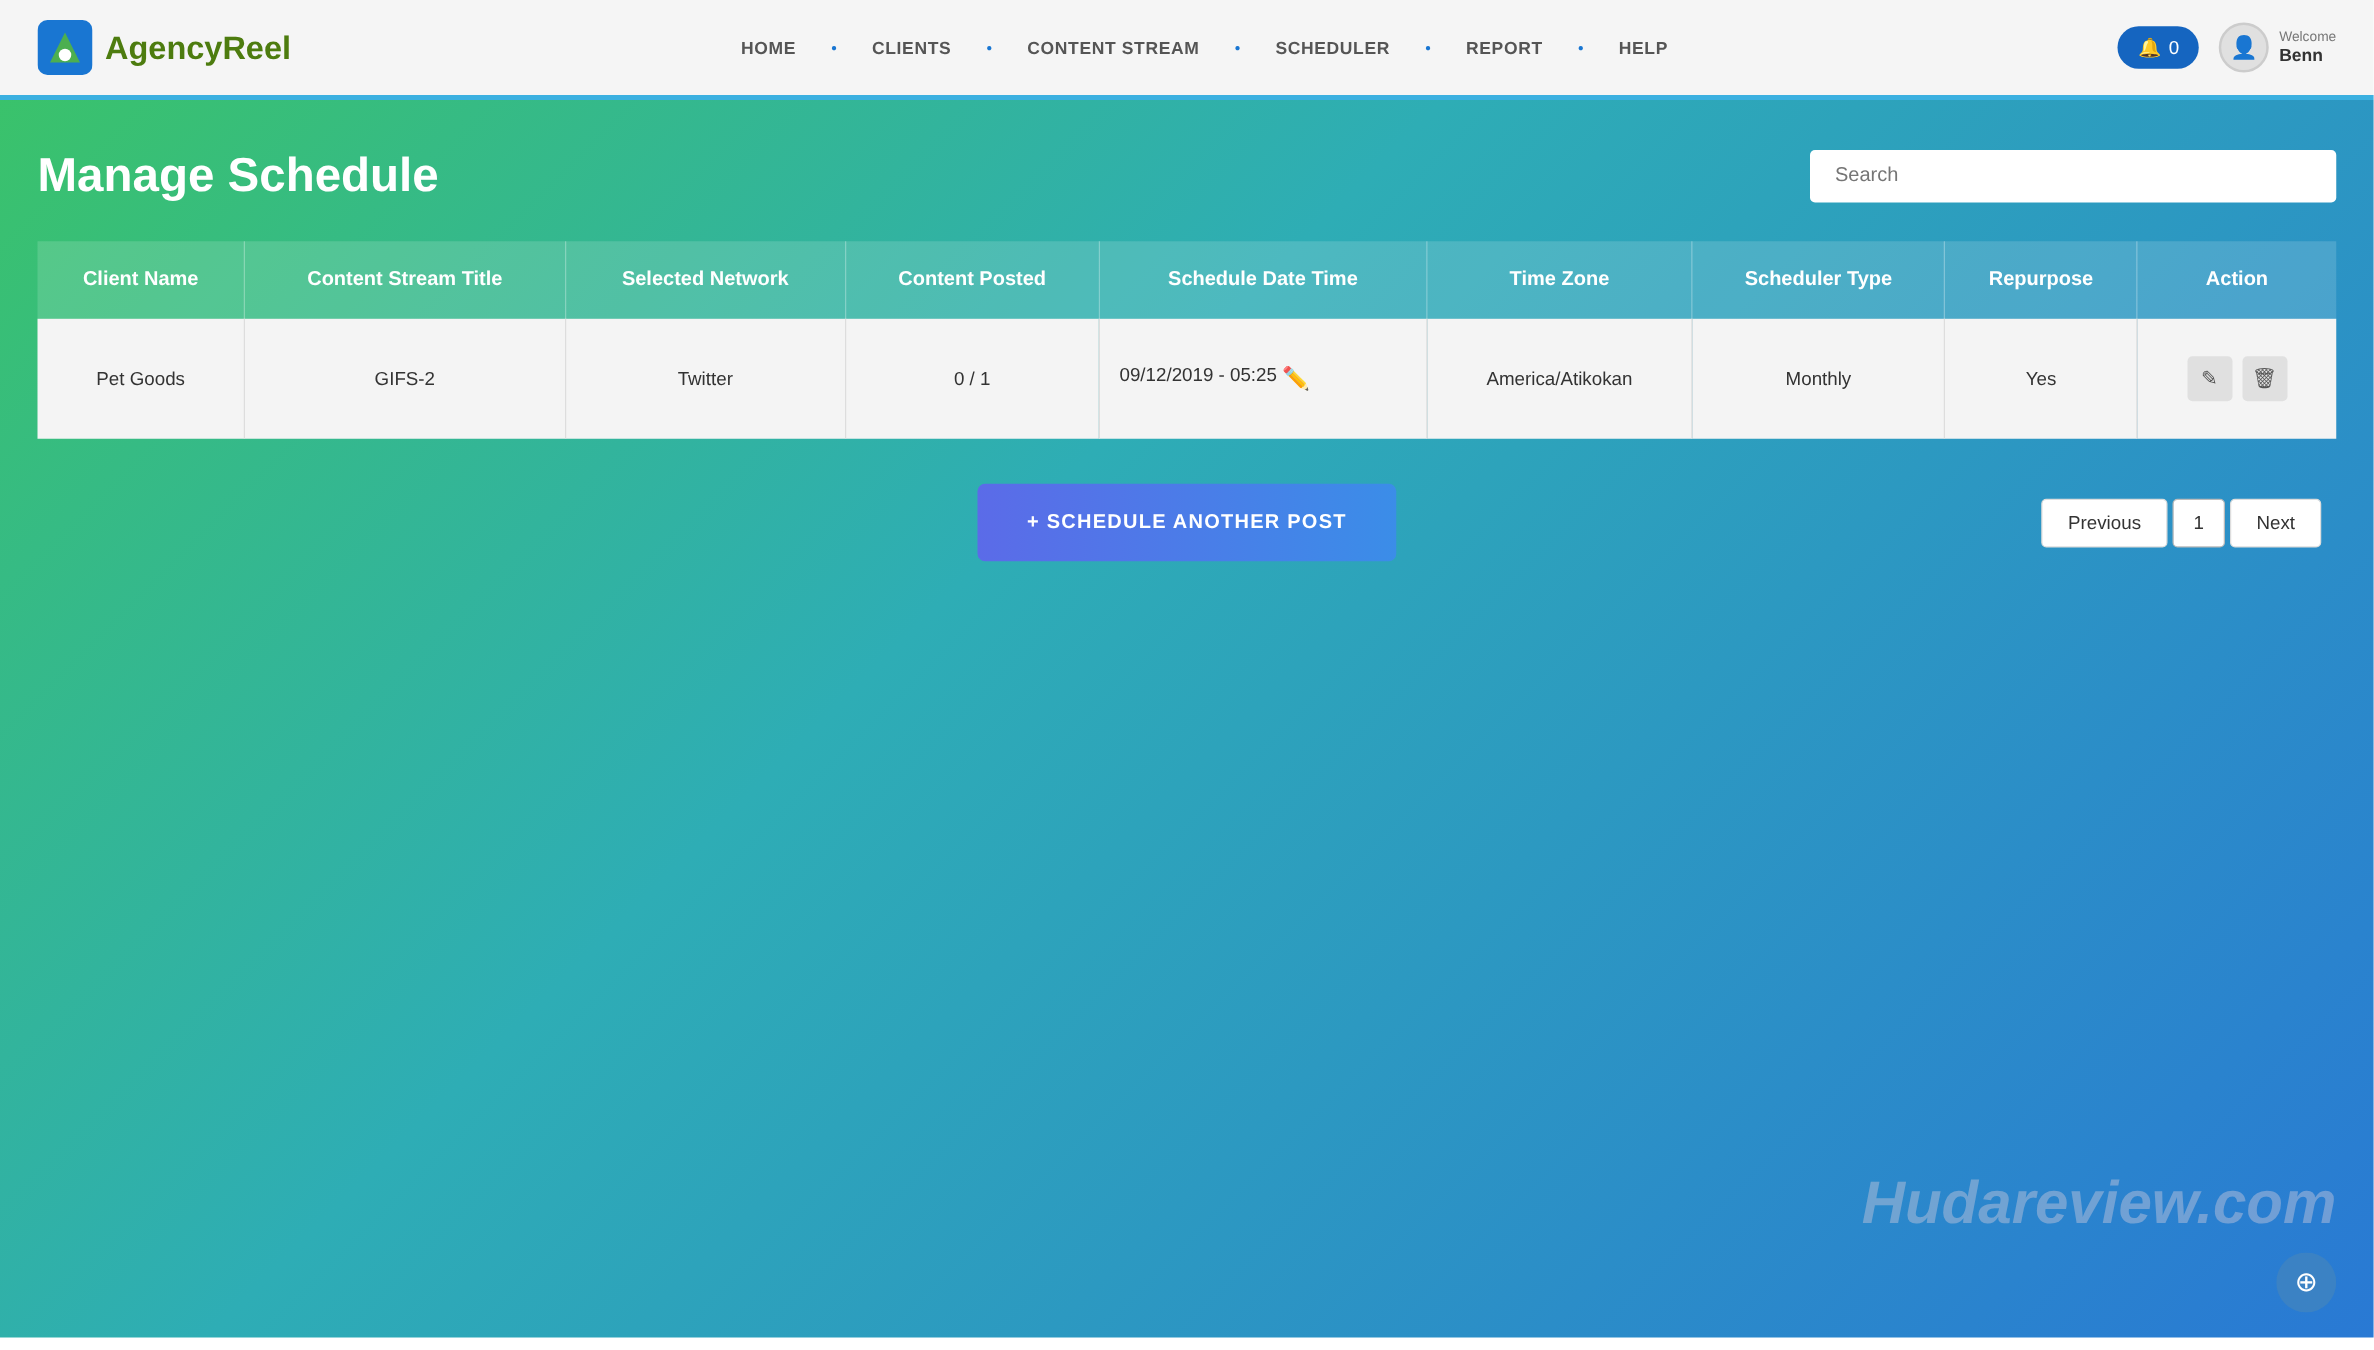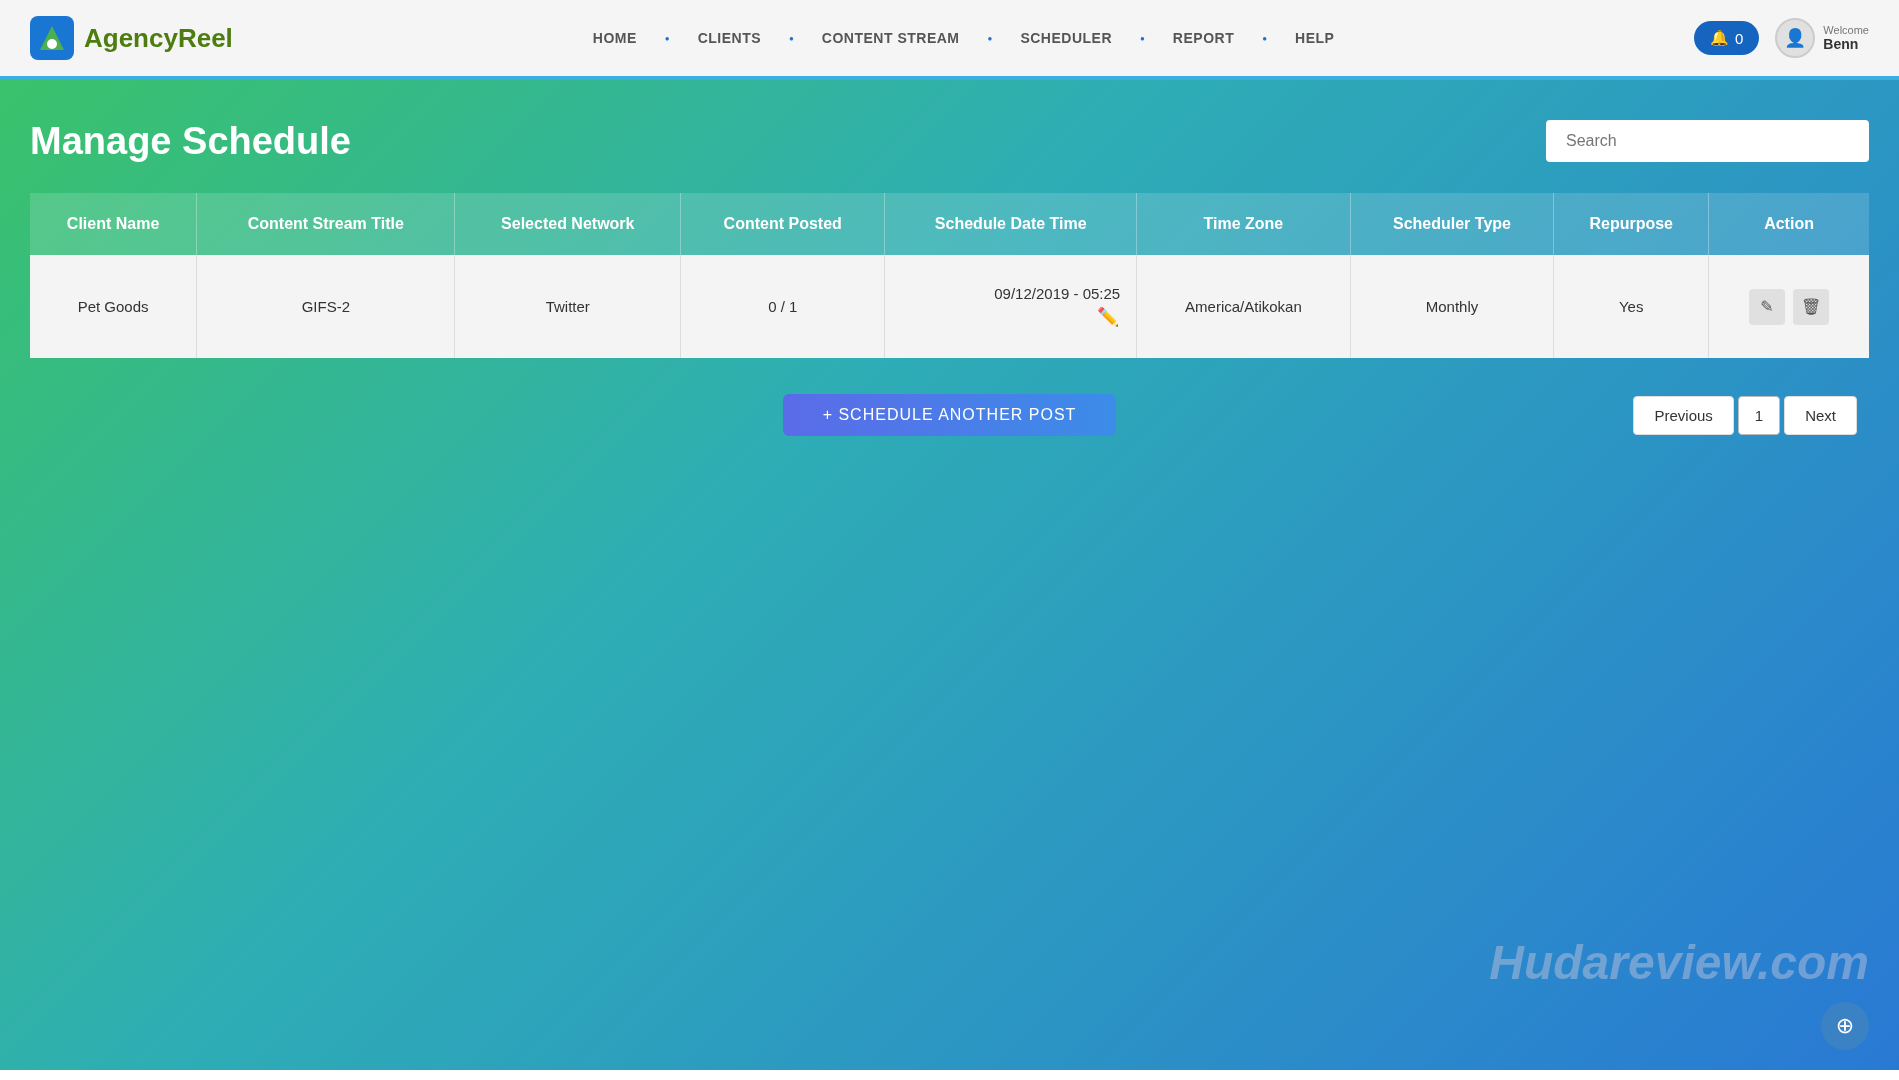--- a/index.html
+++ b/index.html
@@ -125,21 +125,21 @@
       font-size: 38px;
       font-weight: 800;
       color: #fff;
     }
     .search-box {
       background: #fff;
       border: none;
       border-radius: 4px;
       padding: 12px 20px;
       font-size: 16px;
-      width: 323px;
+      width: 421px;
       color: #aaa;
       outline: none;
     }
 
     
     .table-wrapper {
       background: transparent;
       border-radius: 8px;
       overflow: visible;
     }
@@ -174,22 +174,22 @@
       font-size: 15px;
       text-align: center;
       padding: 30px 16px;
       border-right: 1px solid #ddd;
       vertical-align: middle;
     }
     tbody td:last-child { border-right: none; }
 
     .date-cell {
       display: flex;
-      flex-direction: column;
-      align-items: flex-end;
+      flex-direction: row;
+      align-items: flex-start;
       gap: 4px;
     }
     .edit-icon {
       color: #4caf50;
       font-size: 18px;
       cursor: pointer;
     }
     .action-btns {
       display: flex;
       gap: 8px;
@@ -216,23 +216,23 @@
       justify-content: center;
       align-items: center;
       margin-top: 36px;
       position: relative;
     }
     .schedule-btn {
       background: linear-gradient(90deg, #5b6be8, #3b8de8);
       color: #fff;
       border: none;
       border-radius: 6px;
-      padding: 12px 40px;
+      padding: 22px 40px;
       font-size: 16px;
-      font-weight: 400;
+      font-weight: 700;
       letter-spacing: 1px;
       cursor: pointer;
       display: flex;
       align-items: center;
       gap: 8px;
     }
     .pagination {
       position: absolute;
       right: 12px;
       display: flex;

